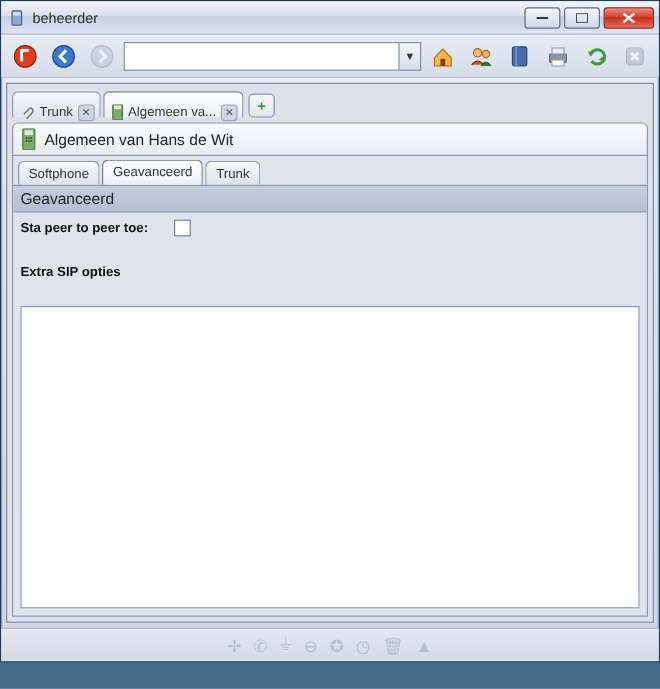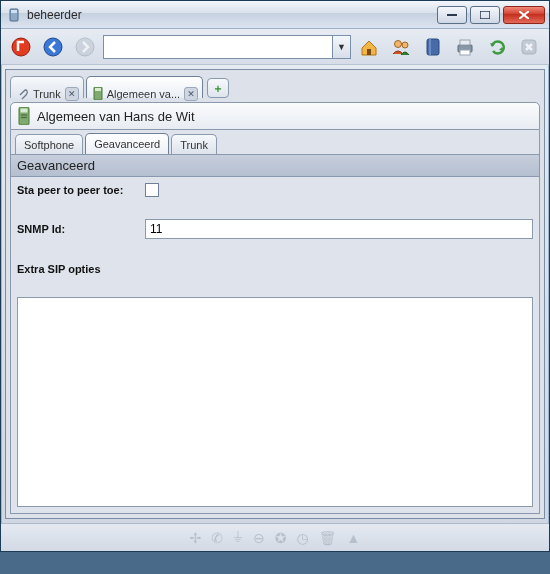--- a/index.html
+++ b/index.html
@@ -430,24 +430,20 @@
 
     <div class="sec-panel">
       <div class="panel-title">Geavanceerd</div>
       <div class="form-area">
 
         <div class="form-row">
           <span class="form-label">Sta peer to peer toe:</span>
           <div class="checkbox"></div>
         </div>
 
-        <div class="form-row">
-          <span class="form-label">SNMP Id:</span>
-          <input class="text-input" value="11" style="">
-        </div>
 
         <div class="extra-label">Extra SIP opties</div>
         <textarea class="textarea" style=""></textarea>
 
       </div>
     </div>
 
   </div>
 
   <div class="bottom-bar">

